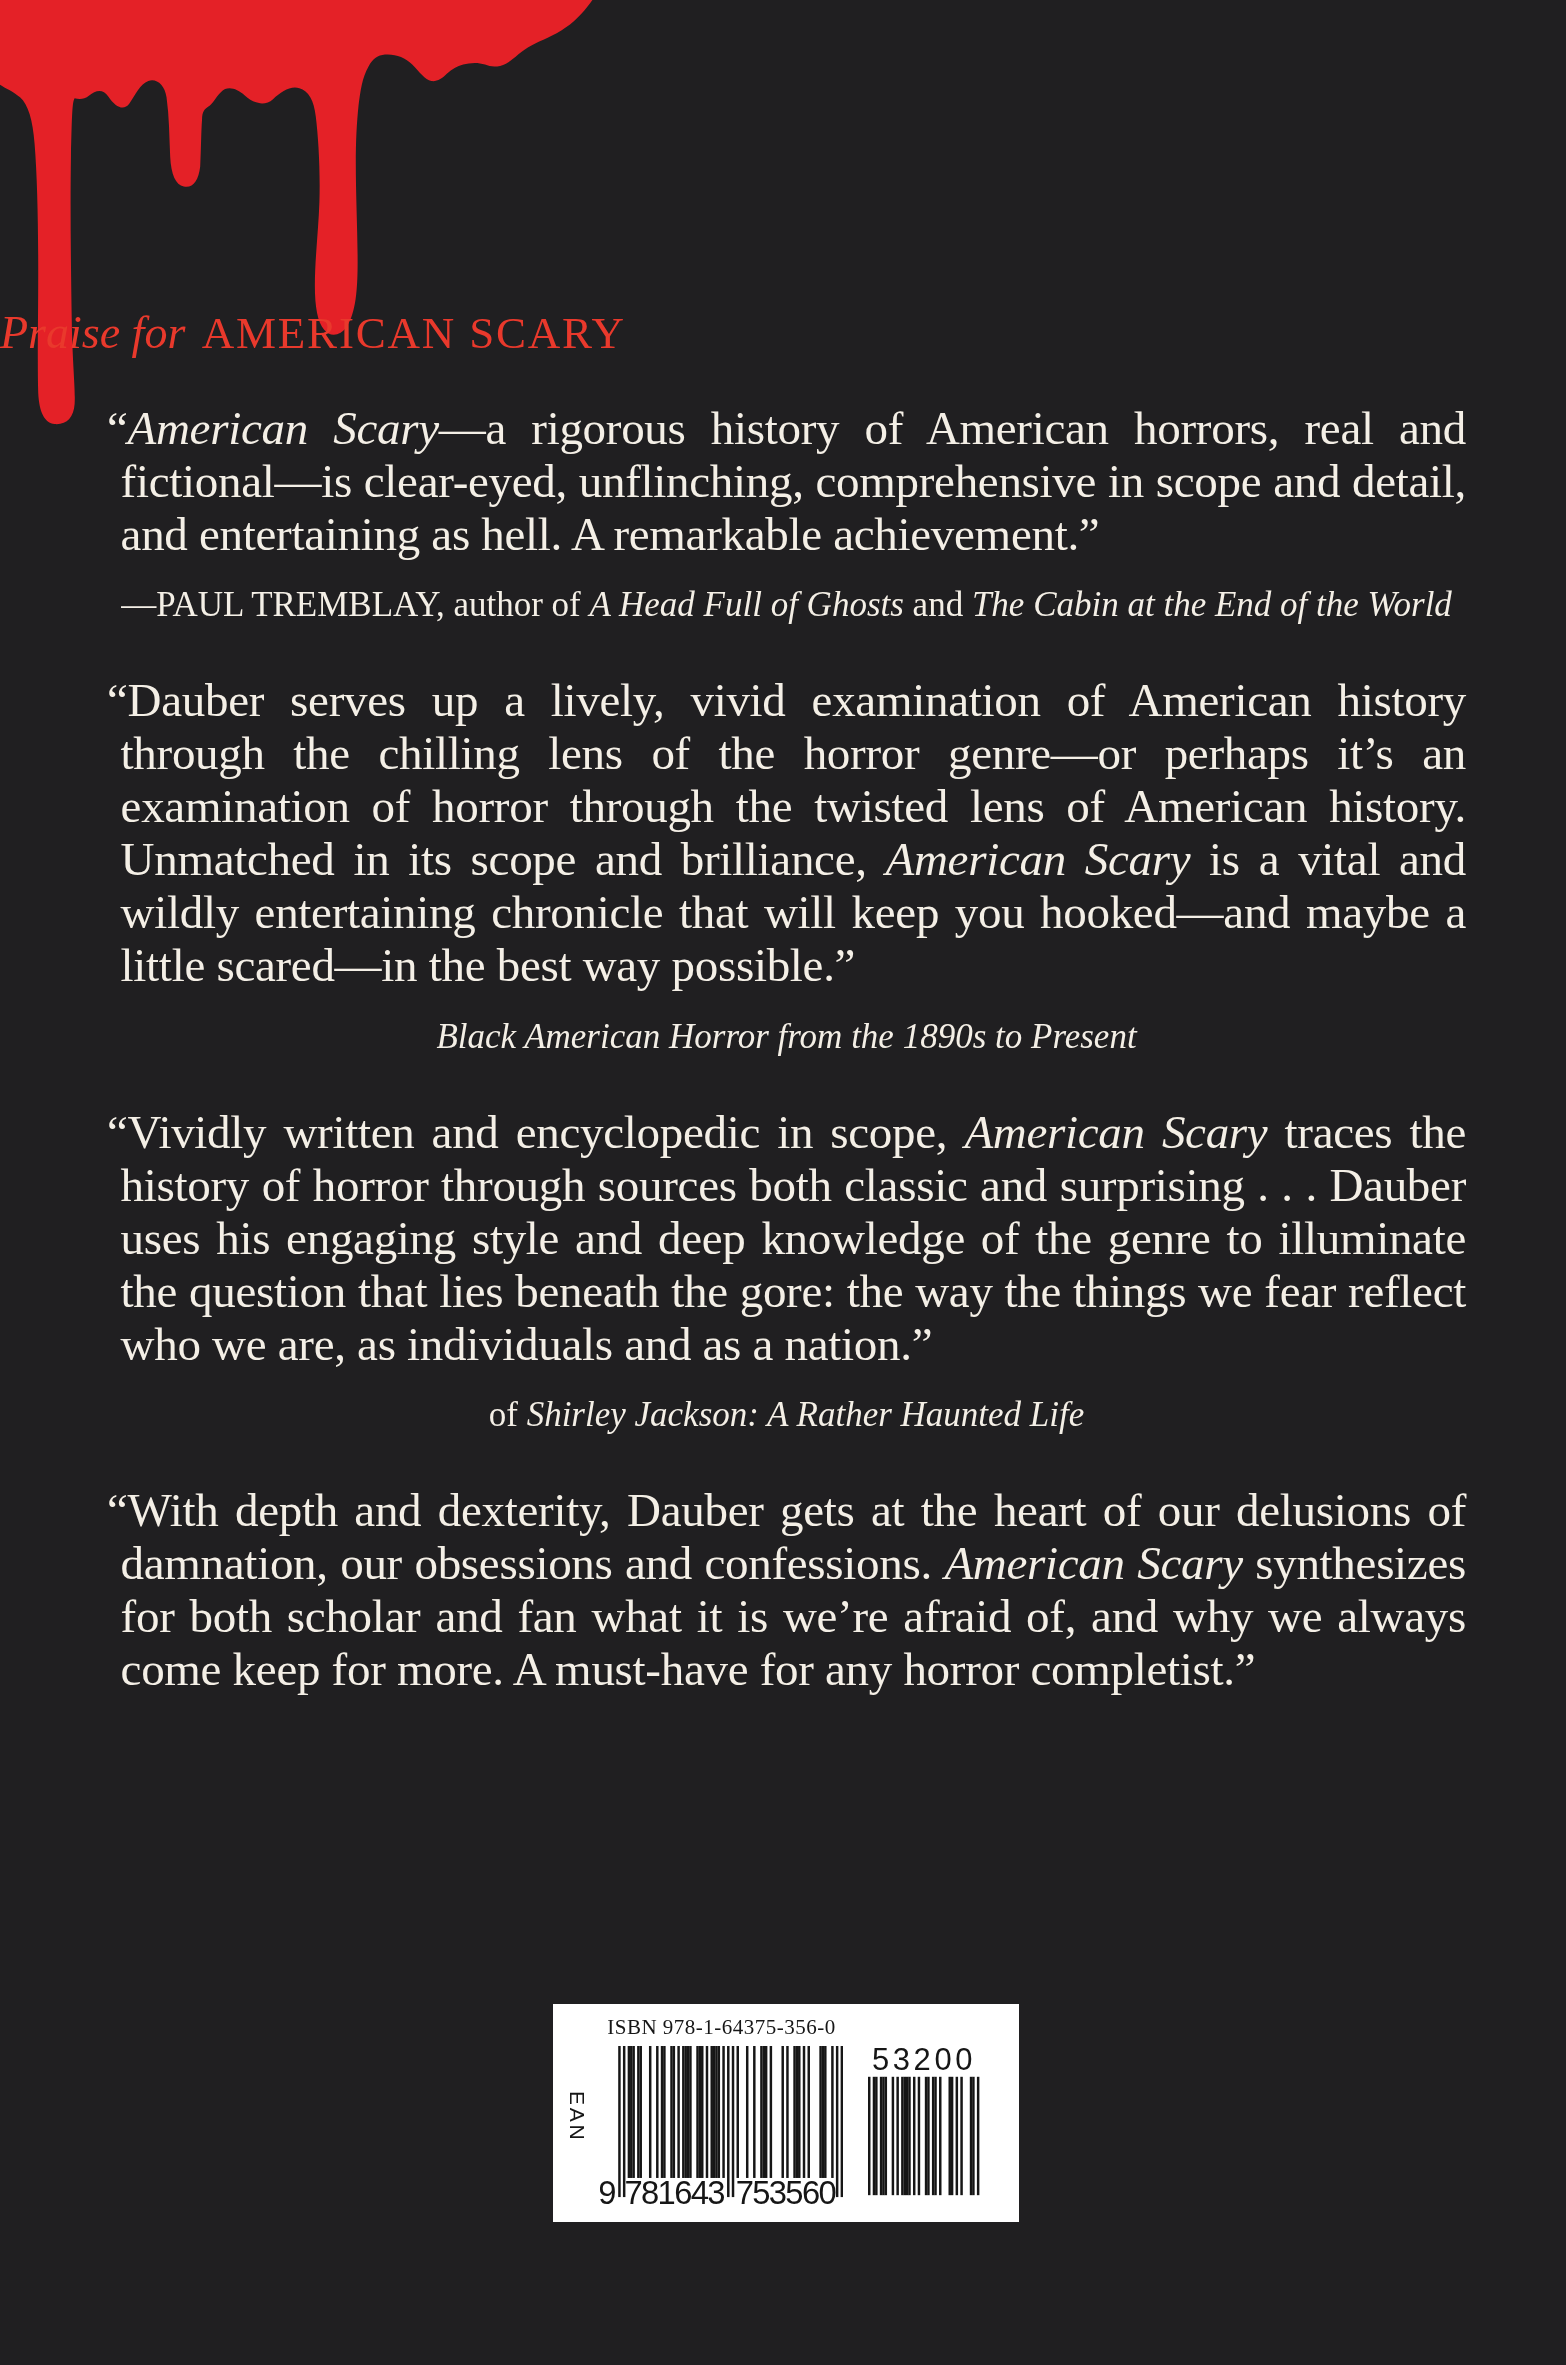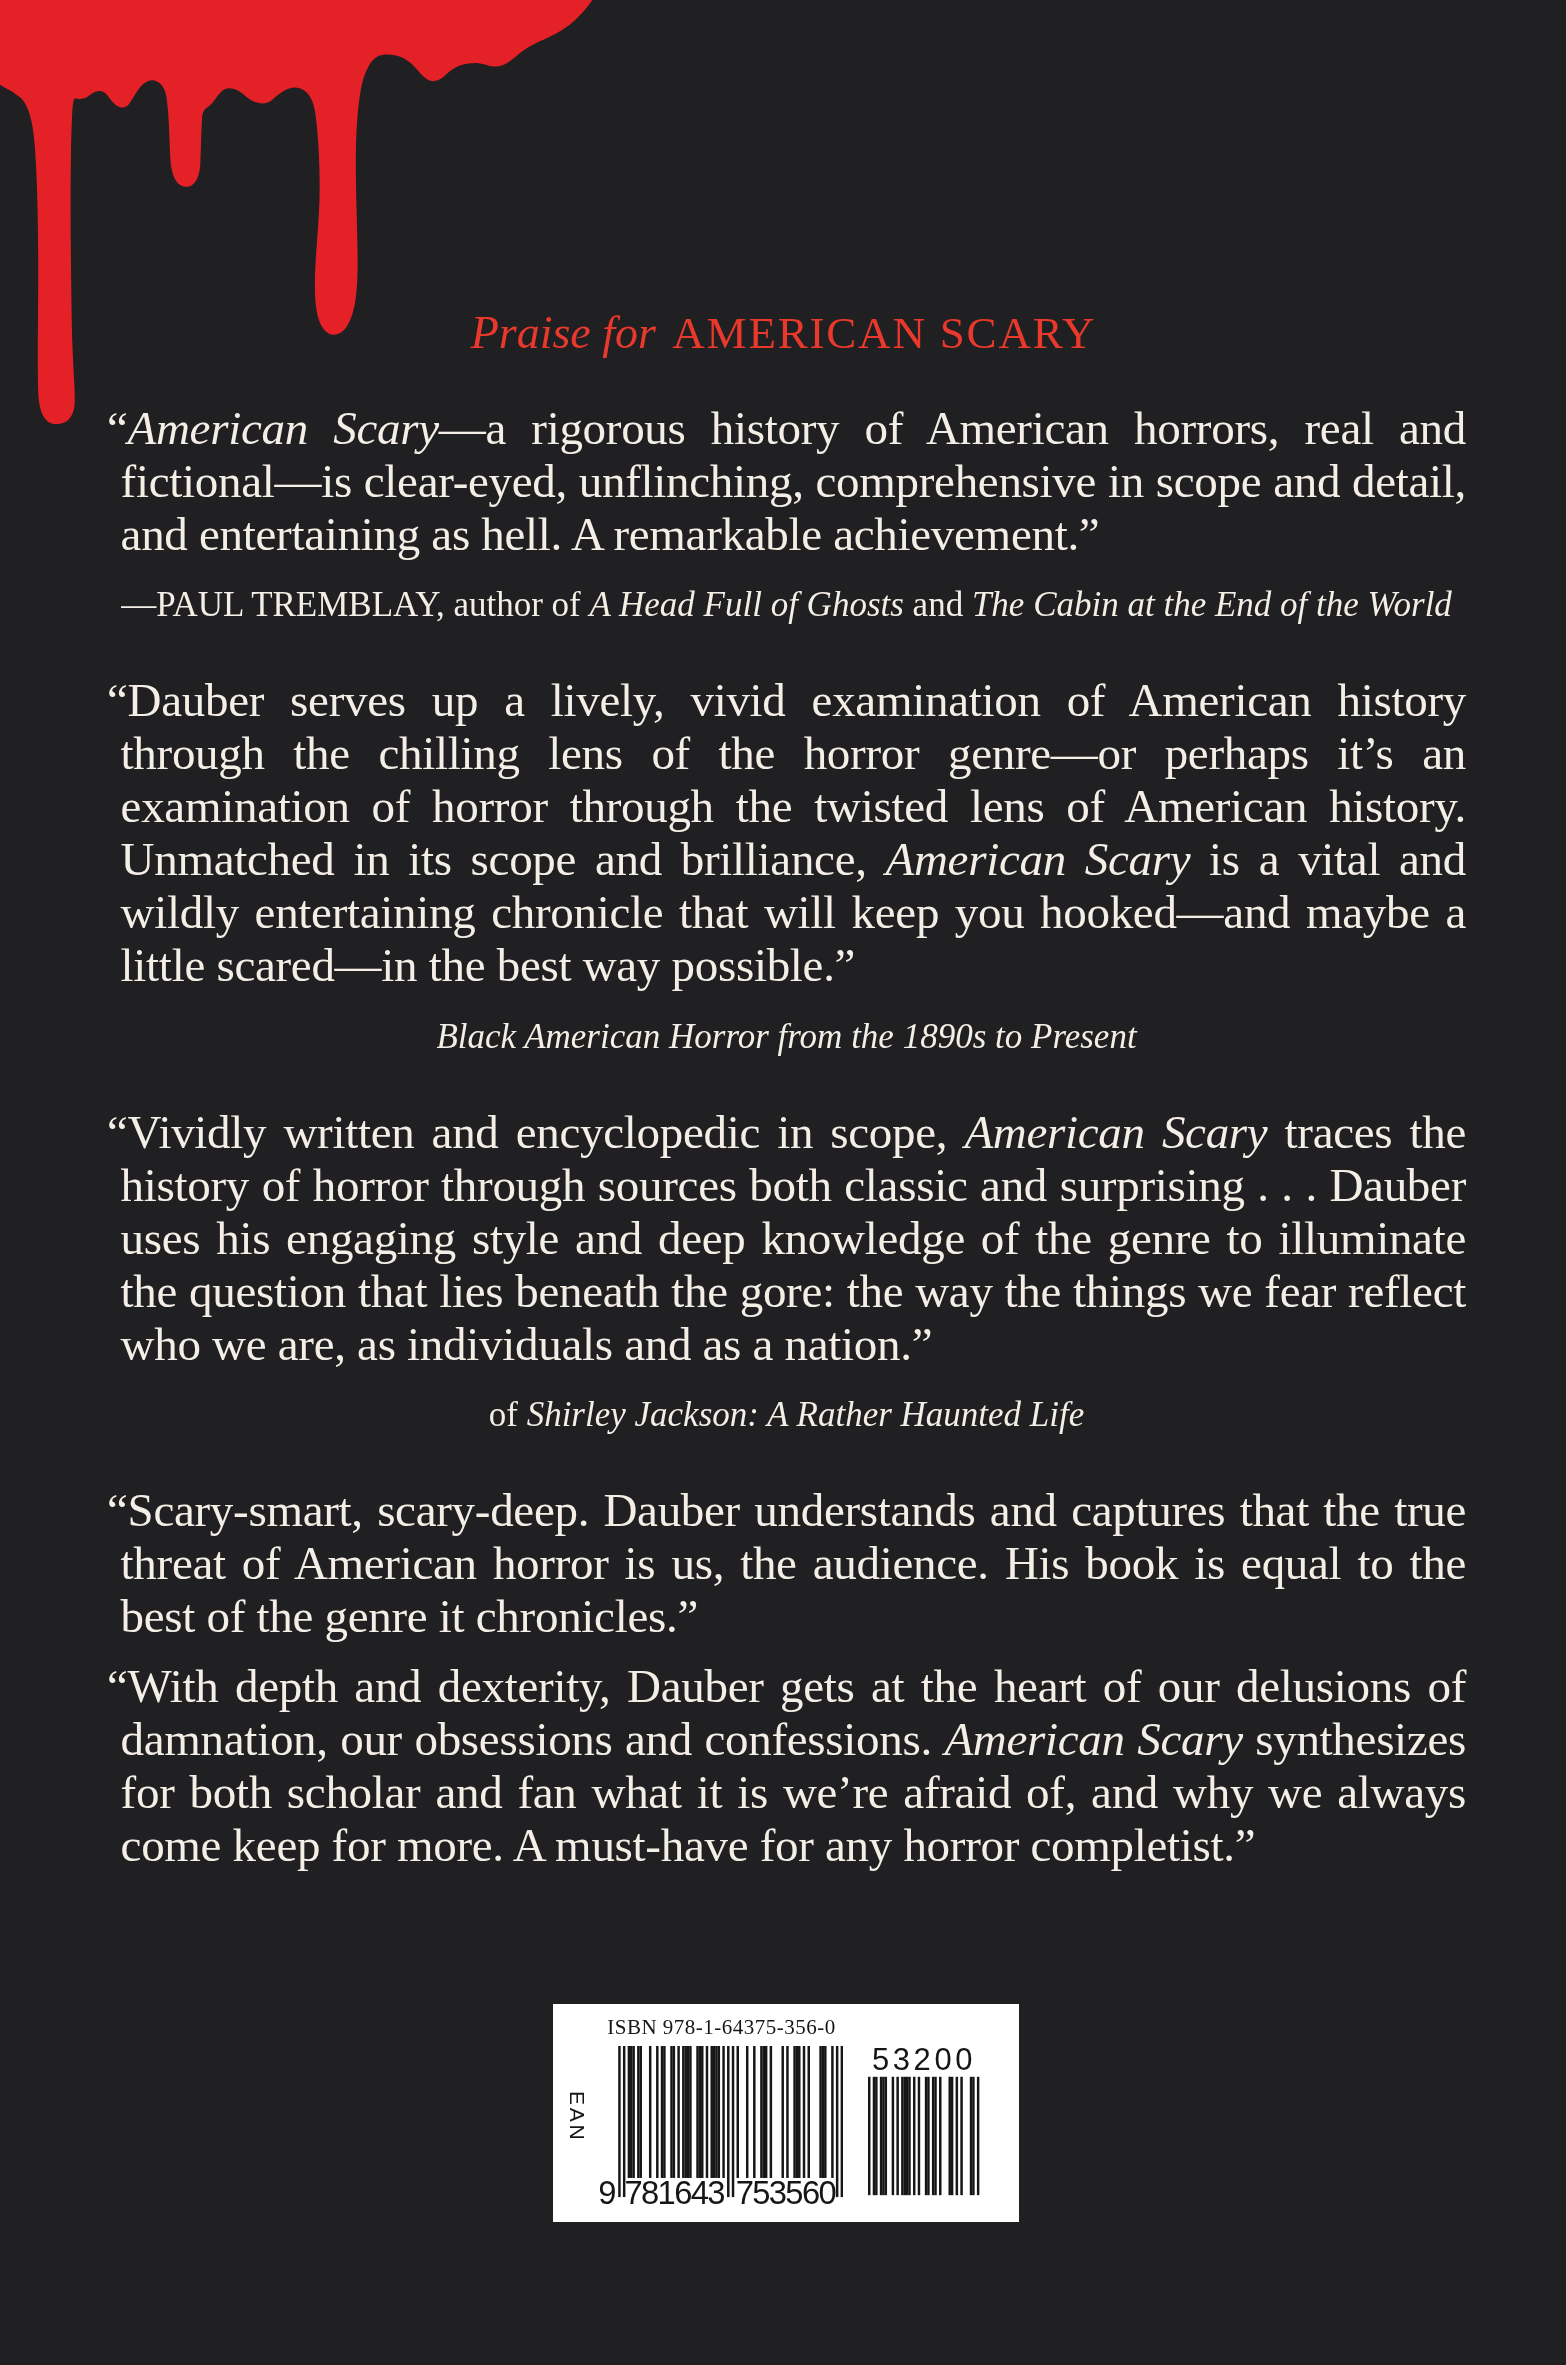--- a/index.html
+++ b/index.html
@@ -1,19 +1,19 @@
 <!DOCTYPE html>
 <html style="--bg: #201f21; --cream: #f4efe6; --title-red: #e9392c; --ink: #161616; --panel: #ffffff;font-size:14.6px"><head>
 <meta charset="utf-8">
 <style>
   html,body{margin:0;padding:0;background:#201f21;}
   .cover{position:relative;width:1567px;height:2366px;background:var(--bg,#201f21);
          overflow:hidden;font-family:"Liberation Serif","DejaVu Serif",serif;}
   .blood-svg{position:absolute;top:0;left:0;display:block;}
-  .title{position:absolute;top:306px;left:0;width:100%;text-align:center;margin:0;
+  .title{position:absolute;top:306px;left:0;width:100%;text-align:left;margin:0;
          font-weight:normal;color:var(--title-red,#e9392c);font-size:45px;white-space:nowrap;}
   .title .prefix{font-style:italic;margin-right:16.4px;font-size:46px;}
   .title .book{letter-spacing:1.8px;}
   .quotes{position:absolute;top:402px;left:107px;width:1359px;color:var(--cream,#f4efe6);}
   .quotes blockquote{margin:0;padding:0;}
   .quote-text{margin:0 0 16.4px 0;font-size:47px;line-height:53px;text-align:justify;
               text-indent:-13.6px;padding-left:13.6px;letter-spacing:-0.3px;}
   .quote-attr{margin:0 0 42px 0;font-size:35px;line-height:55px;text-align:center;}
   .quotes blockquote:last-child .quote-attr{margin-bottom:0;}
   .attr-line{display:block;}
@@ -67,21 +67,20 @@
           <span class="attr-line"><span class="i">Black American Horror from the 1890s to Present</span></span>
         </div>
       </blockquote>
       <blockquote>
         <p class="quote-text"><span>“Vividly written and encyclopedic in scope, </span><span class="i">American Scary</span><span> traces the history of horror through sources both classic and surprising . . . Dauber uses his engaging style and deep knowledge of the genre to illuminate the question that lies beneath the gore: the way the things we fear reflect who we are, as individuals and as a nation.”</span></p>
         <div class="quote-attr">
           <span class="attr-line"><span>of </span><span class="i">Shirley Jackson: A Rather Haunted Life</span></span>
         </div>
       </blockquote>
       <blockquote>
-        <p class="quote-text"><span>“Scary-smart, scary-deep. Dauber understands and captures that the true threat of American horror is us, the audience. His book is equal to the best of the genre it chronicles.”</span></p>
       </blockquote>
       <blockquote>
         <p class="quote-text"><span>“With depth and dexterity, Dauber gets at the heart of our delusions of damnation, our obsessions and confessions. </span><span class="i">American Scary</span><span> synthesizes for both scholar and fan what it is we’re afraid of, and why we always come keep for more. A must-have for any horror completist.”</span></p>
       </blockquote>
     </div>
 
   <div class="barcode-box">
     <div class="isbn">ISBN 978-1-64375-356-0</div>
     <div class="ean">EAN</div>
     <svg class="main-bc" id="main-bc" width="243" height="162" viewBox="0 0 267 178">

